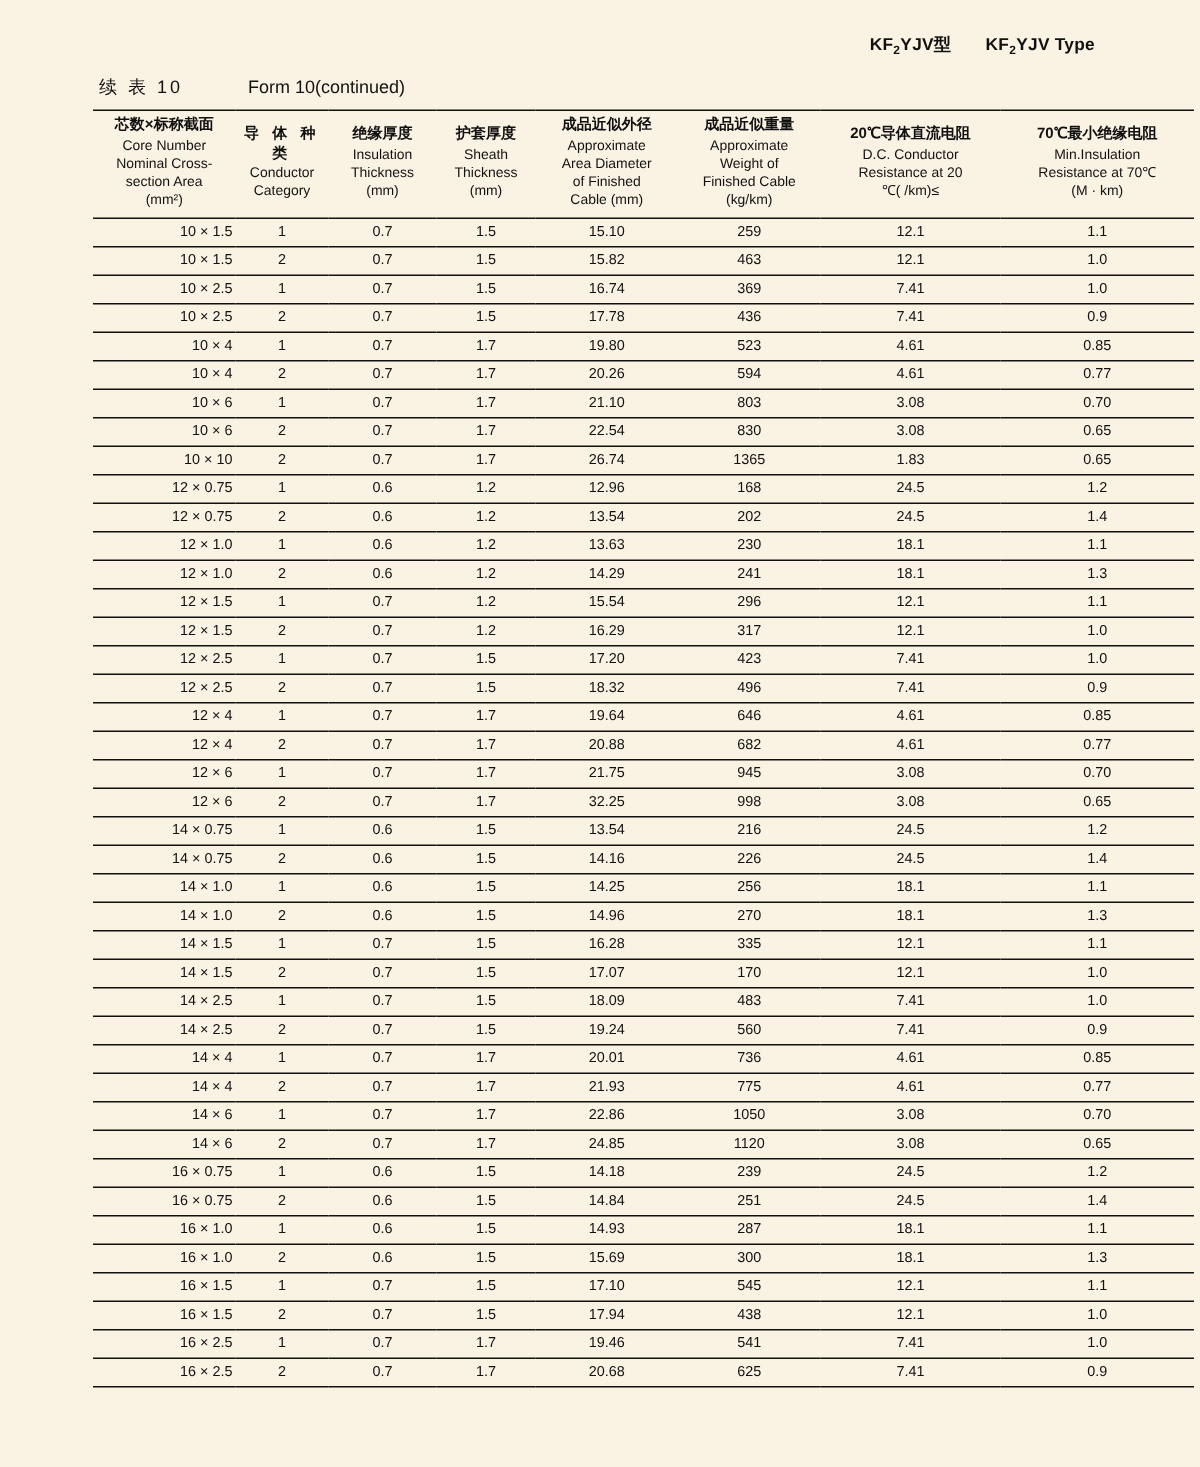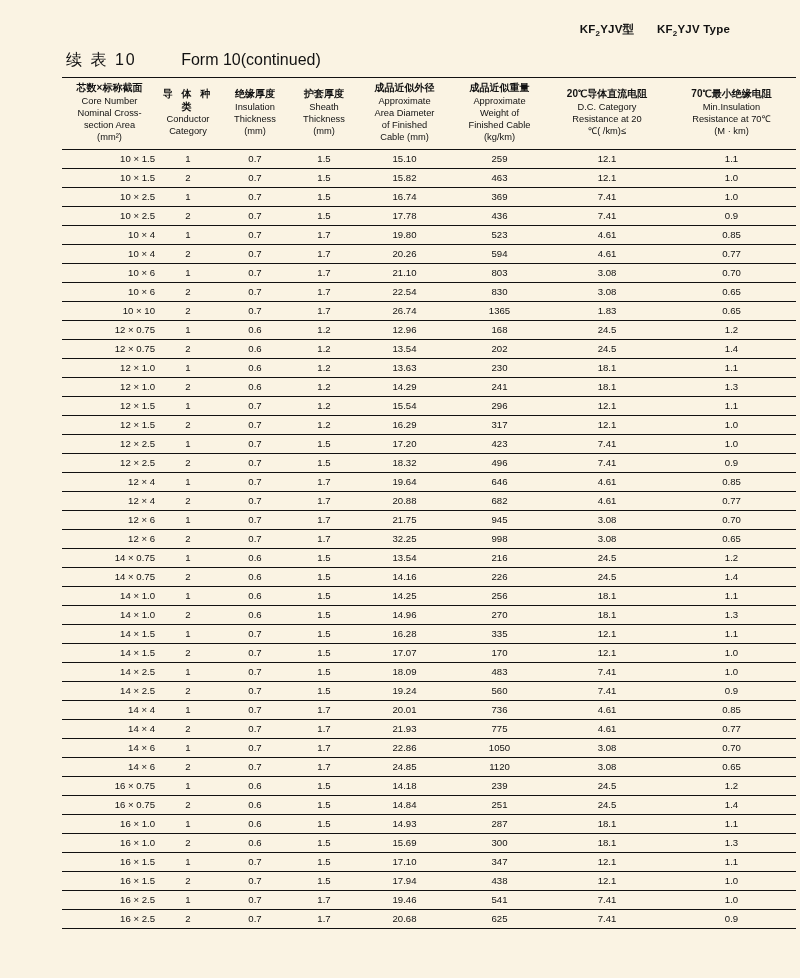--- a/index.html
+++ b/index.html
@@ -31,21 +31,21 @@
   }
   .header-right .sep {
     display: inline-block;
     width: 16px;
   }
   .sub {
     font-size: 8px;
     vertical-align: sub;
   }
   .form-line {
-    font-size: 16px;
+    font-size: 12px;
     margin-bottom: 6px;
     padding-left: 34px;
   }
   .form-line .cn {
     letter-spacing: 2px;
     font-weight: normal;
   }
   .form-line .en {
     margin-left: 40px;
   }
@@ -162,21 +162,21 @@
         </th>
         <th>
           <span class="cnh">成品近似重量</span>
           <span>Approximate</span><br>
           <span>Weight of</span><br>
           <span>Finished Cable</span><br>
           <span>(kg/km)</span>
         </th>
         <th>
           <span class="cnh">20℃导体直流电阻</span>
-          <span>D.C. Category</span><br>
+          <span>D.C. Conductor</span><br>
           <span>Resistance at 20</span><br>
           <span>℃(  /km)≤</span>
         </th>
         <th>
           <span class="cnh">70℃最小绝缘电阻</span>
           <span>Min.Insulation</span><br>
           <span>Resistance at 70℃</span><br>
           <span>(M  · km)</span>
         </th>
       </tr>
@@ -551,21 +551,21 @@
           <td>300</td>
           <td>18.1</td>
           <td>1.3</td>
         </tr>
         <tr>
           <td class="core">16 × 1.5</td>
           <td>1</td>
           <td>0.7</td>
           <td>1.5</td>
           <td>17.10</td>
-          <td>347</td>
+          <td>545</td>
           <td>12.1</td>
           <td>1.1</td>
         </tr>
         <tr>
           <td class="core">16 × 1.5</td>
           <td>2</td>
           <td>0.7</td>
           <td>1.5</td>
           <td>17.94</td>
           <td>438</td>

